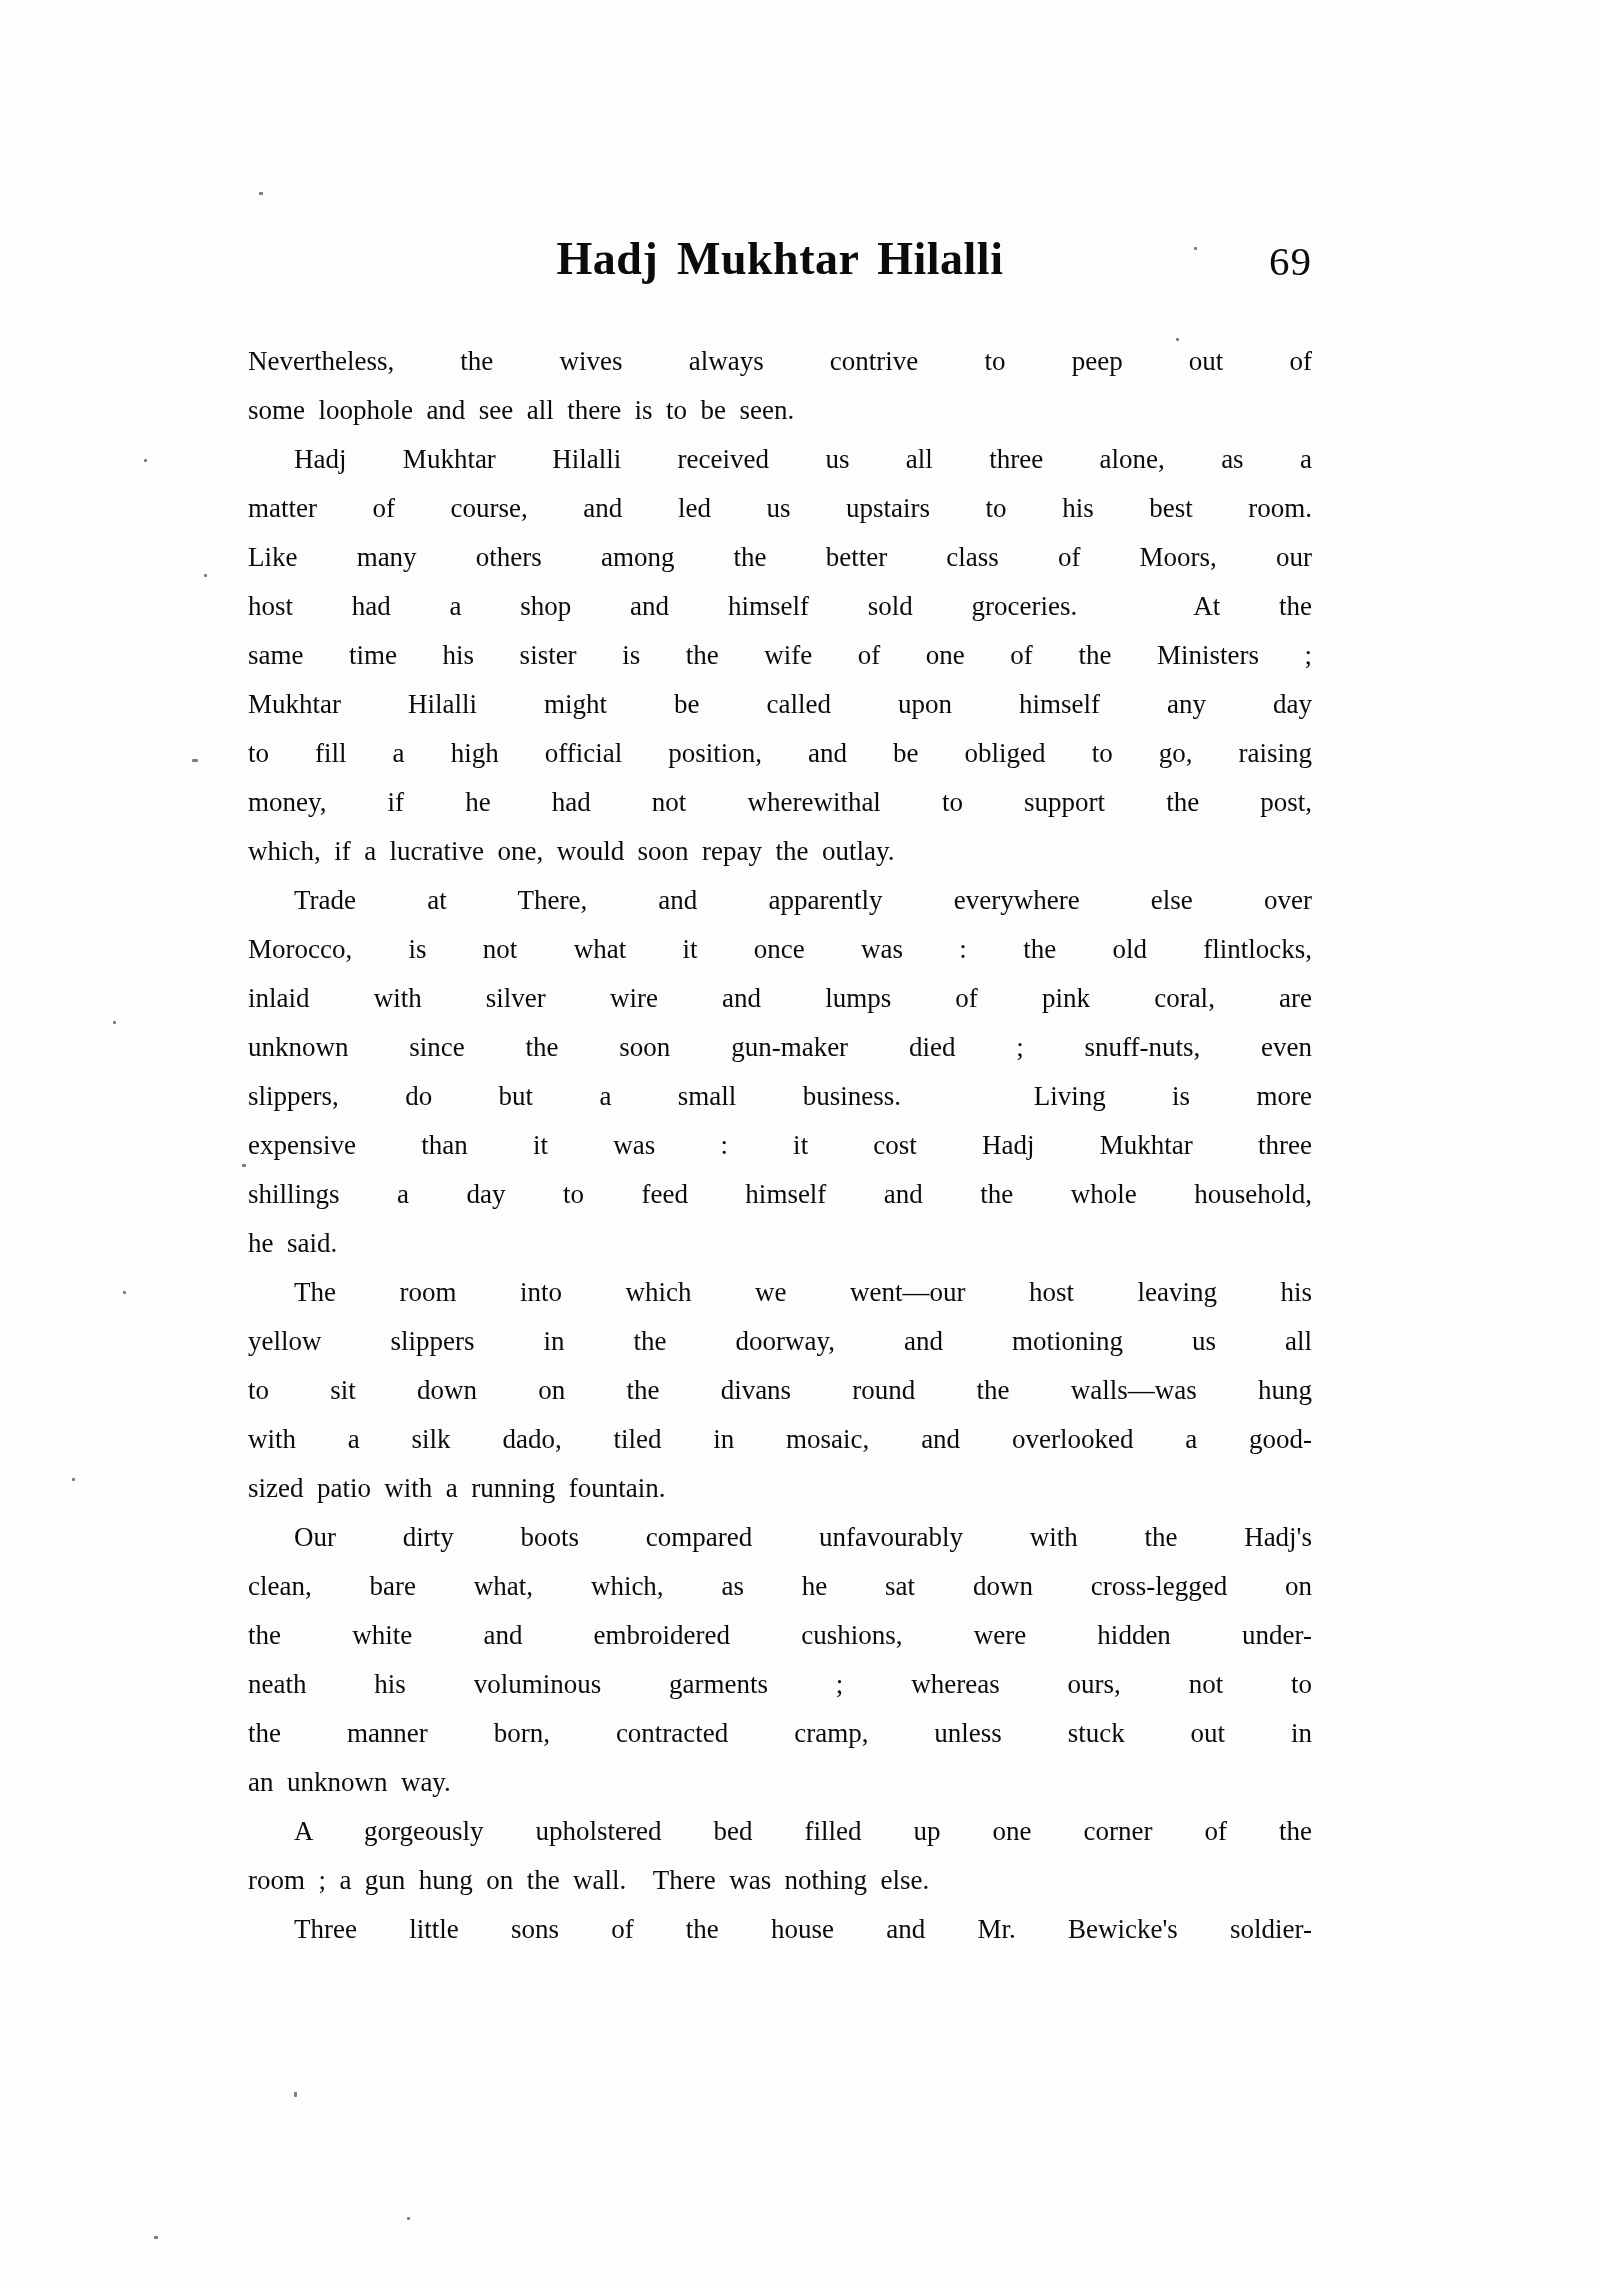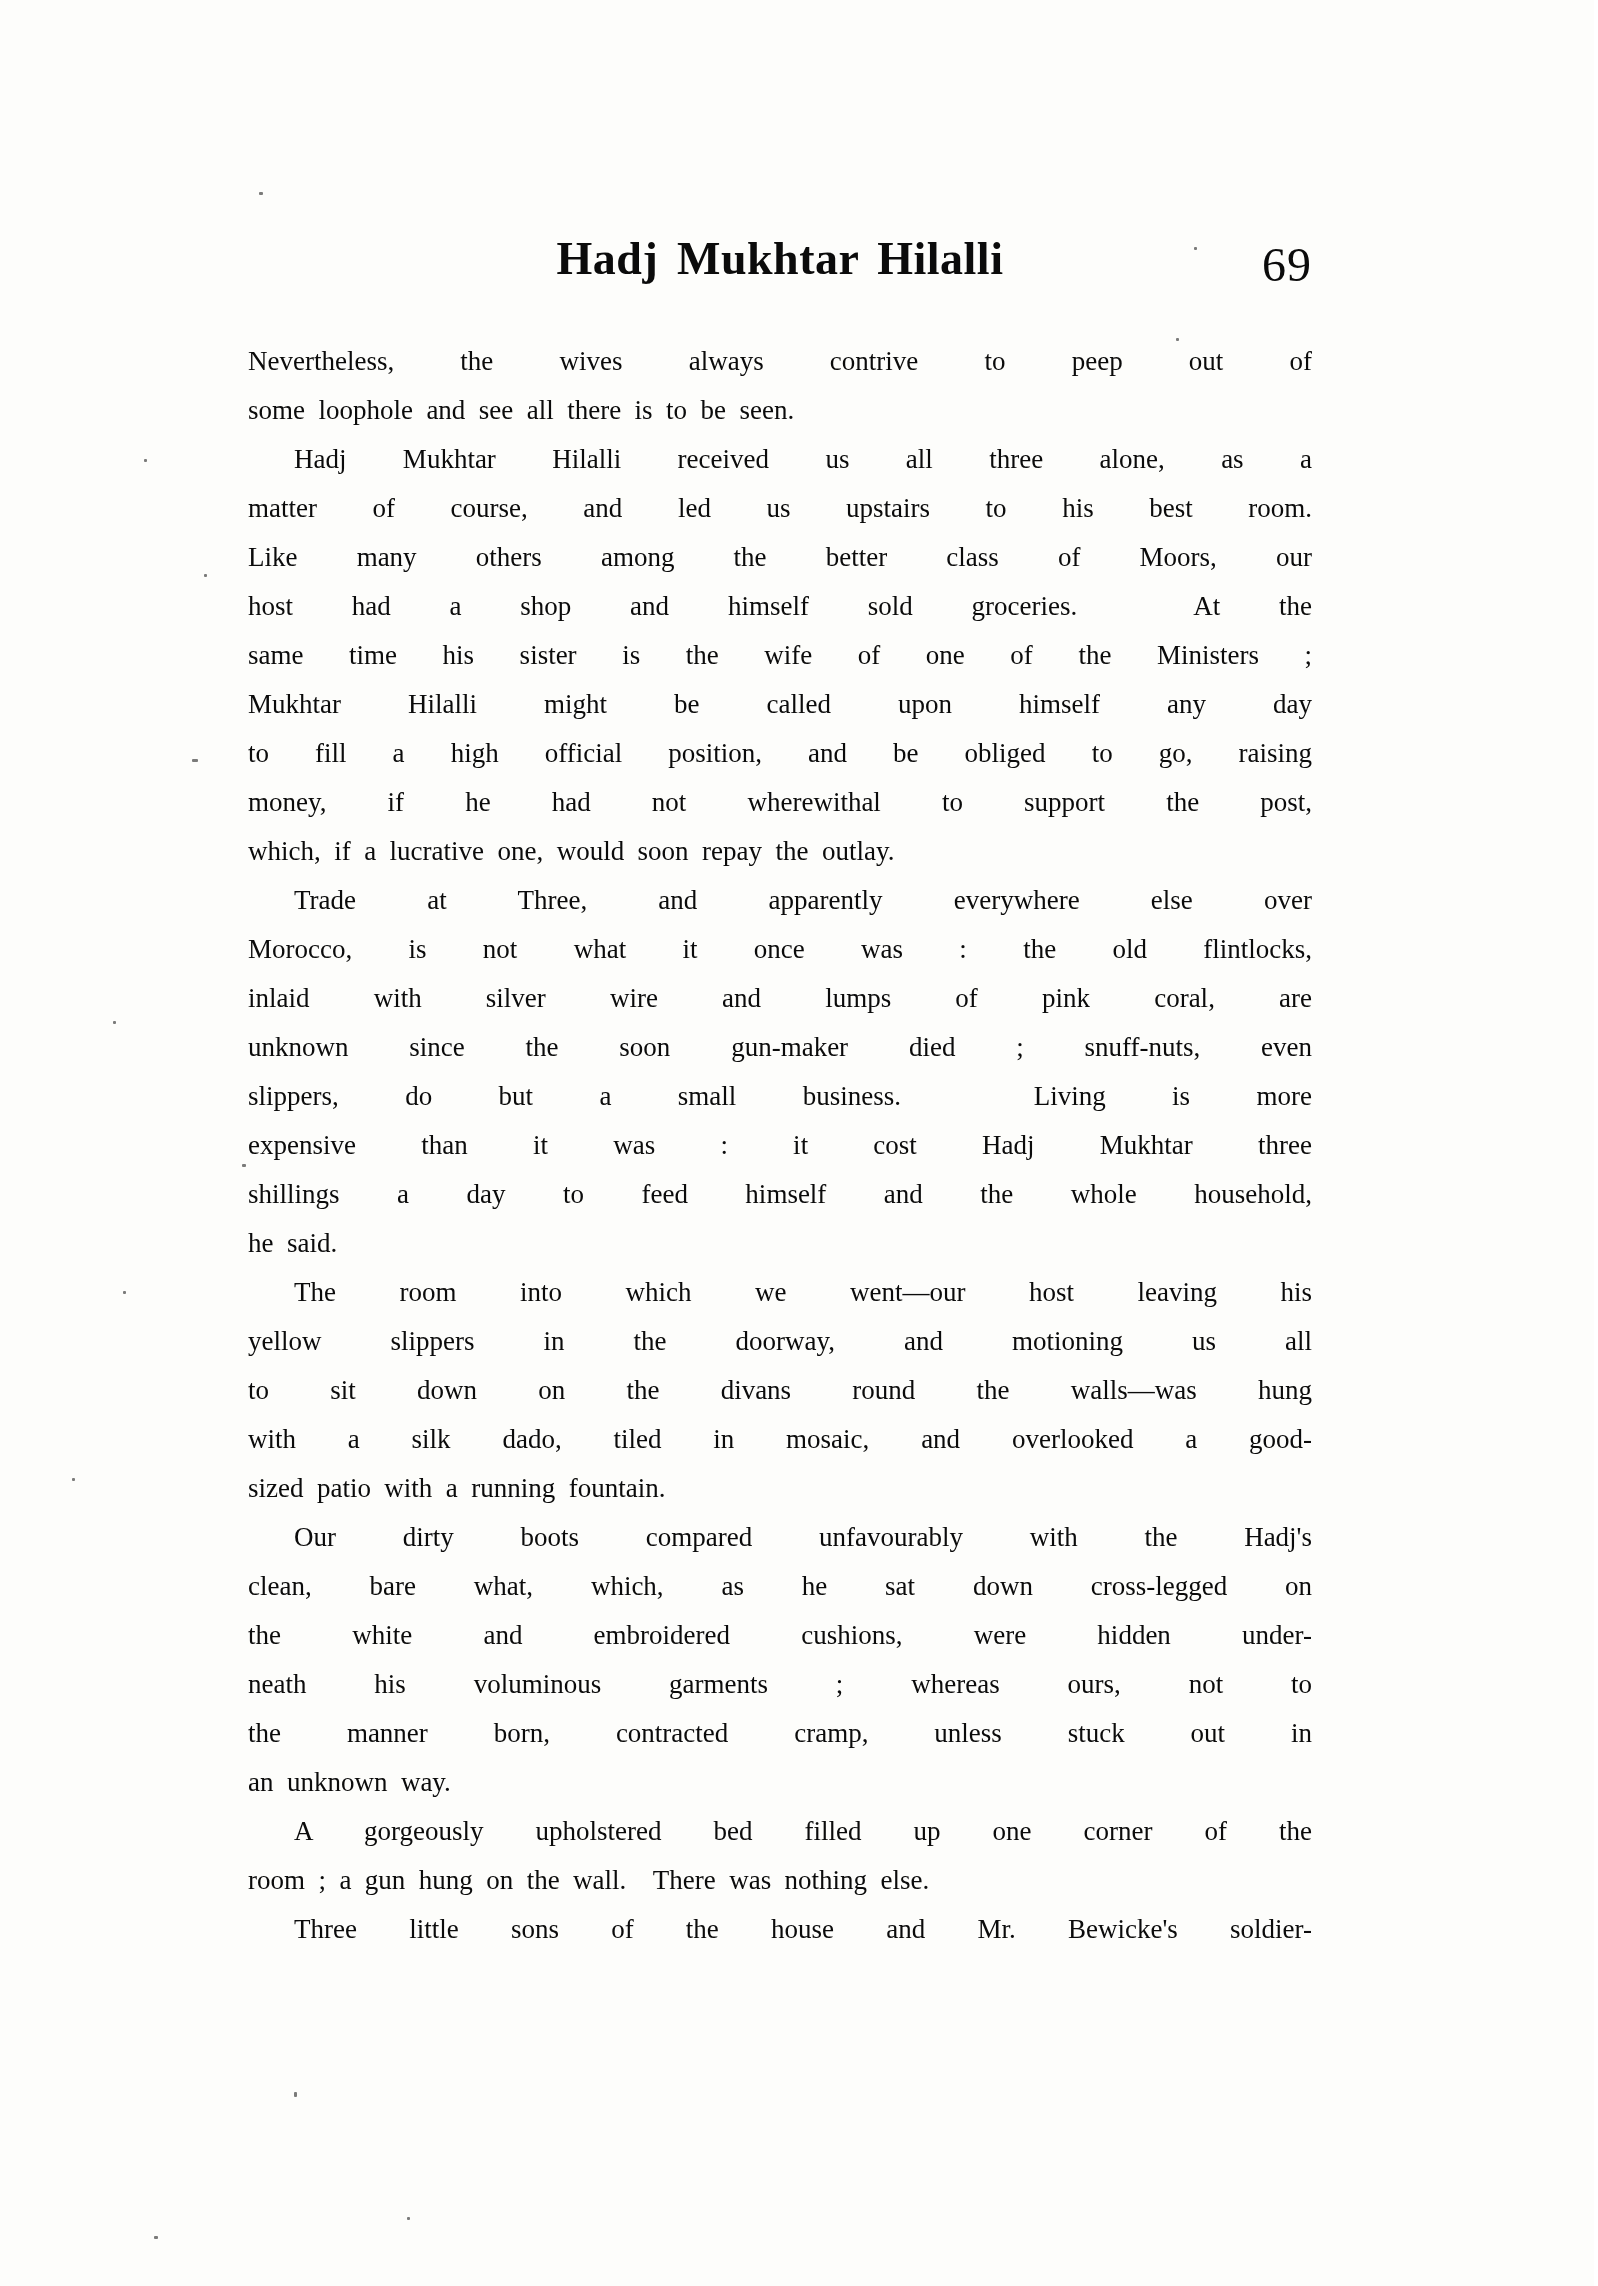--- a/index.html
+++ b/index.html
@@ -33,21 +33,21 @@
     font-size: 46px;
     line-height: 1;
     font-weight: bold;
     word-spacing: 6.7px;
     letter-spacing: 0.5px;
   }
   .page-number {
     position: absolute;
     top: 241px;
     right: 0;
-    font-size: 48px;
+    font-size: 41px;
     line-height: 1;
     letter-spacing: 1px;
   }
   
   .text-block {
     position: absolute;
     left: 248px;
     top: 337px;
     width: 1064px;
   }
@@ -87,21 +87,21 @@
       <div class="line para-end">some loophole and see all there is to be seen.</div>
       <div class="line indent">Hadj Mukhtar Hilalli received us all three alone, as a</div>
       <div class="line">matter of course, and led us upstairs to his best room.</div>
       <div class="line">Like many others among the better class of Moors, our</div>
       <div class="line">host had a shop and himself sold groceries.&nbsp; At the</div>
       <div class="line">same time his sister is the wife of one of the Ministers ;</div>
       <div class="line">Mukhtar Hilalli might be called upon himself any day</div>
       <div class="line">to fill a high official position, and be obliged to go, raising</div>
       <div class="line">money, if he had not wherewithal to support the post,</div>
       <div class="line para-end">which, if a lucrative one, would soon repay the outlay.</div>
-      <div class="line indent">Trade at Three, and apparently everywhere else over</div>
+      <div class="line indent">Trade at There, and apparently everywhere else over</div>
       <div class="line">Morocco, is not what it once was : the old flintlocks,</div>
       <div class="line">inlaid with silver wire and lumps of pink coral, are</div>
       <div class="line">unknown since the soon gun-maker died ; snuff-nuts, even</div>
       <div class="line">slippers, do but a small business.&nbsp; Living is more</div>
       <div class="line">expensive than it was : it cost Hadj Mukhtar three</div>
       <div class="line">shillings a day to feed himself and the whole household,</div>
       <div class="line para-end">he said.</div>
       <div class="line indent">The room into which we went—our host leaving his</div>
       <div class="line">yellow slippers in the doorway, and motioning us all</div>
       <div class="line">to sit down on the divans round the walls—was hung</div>

